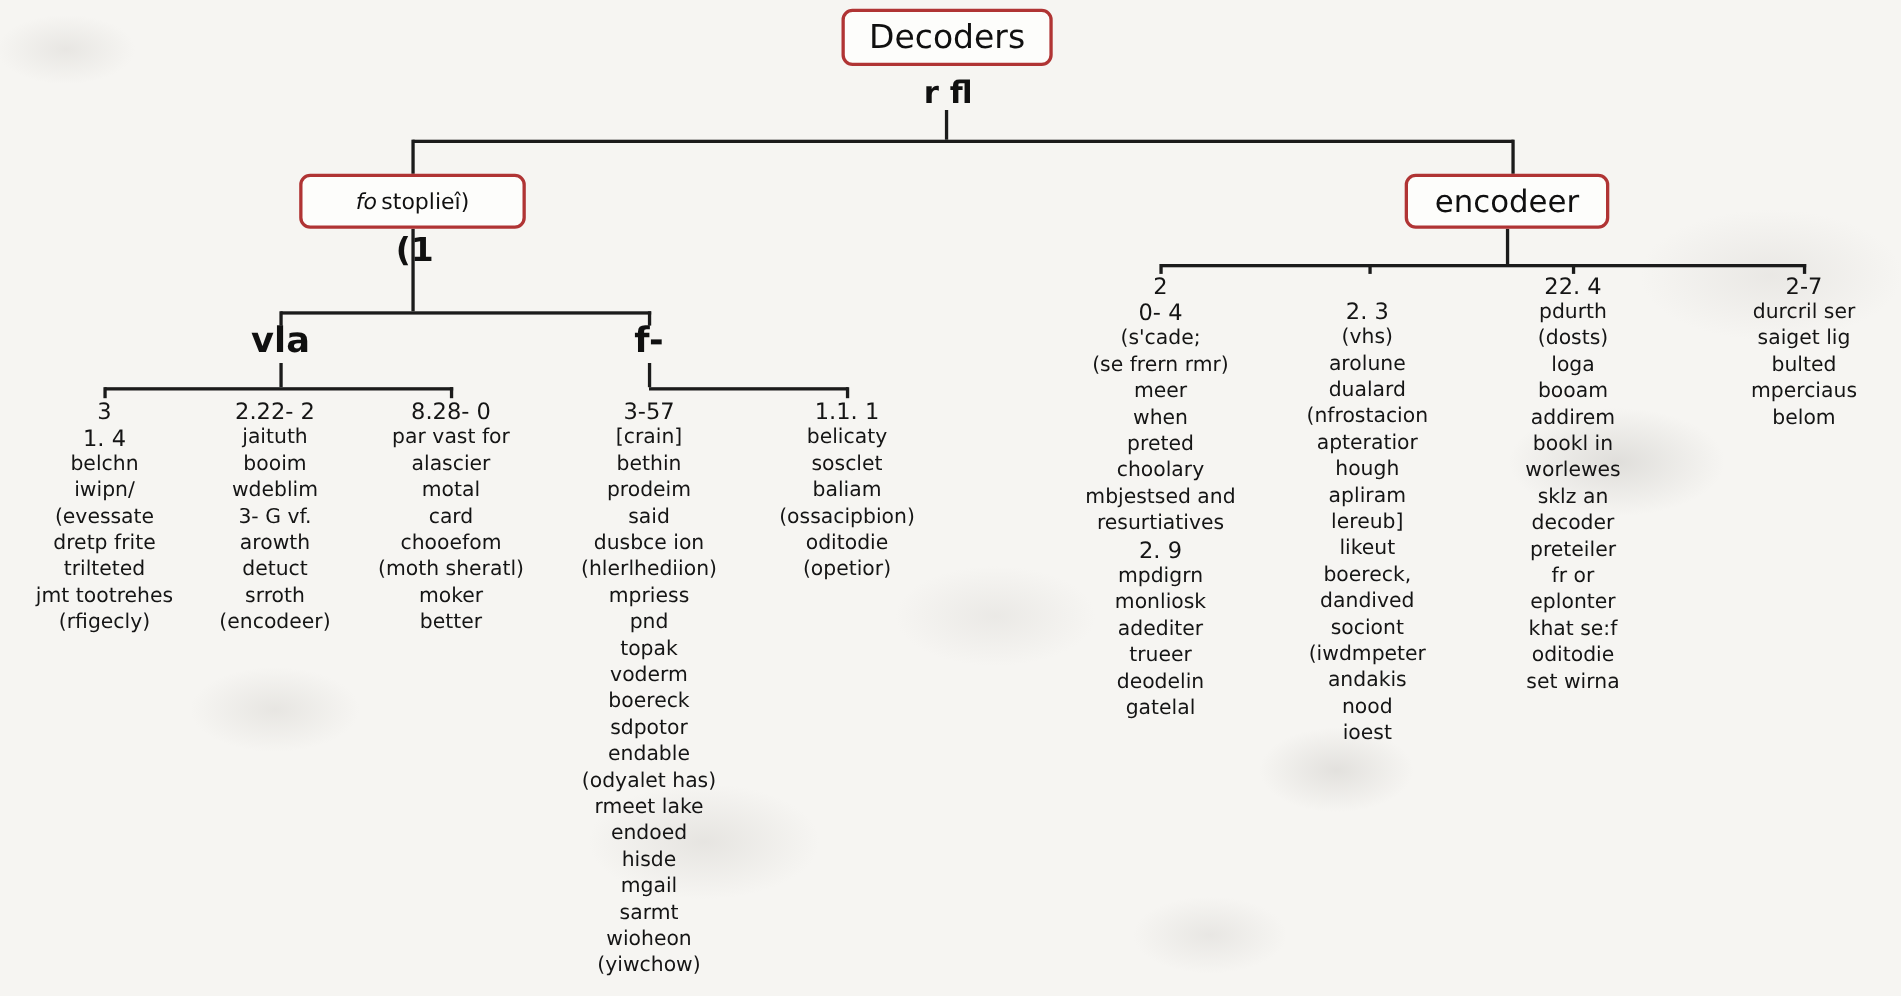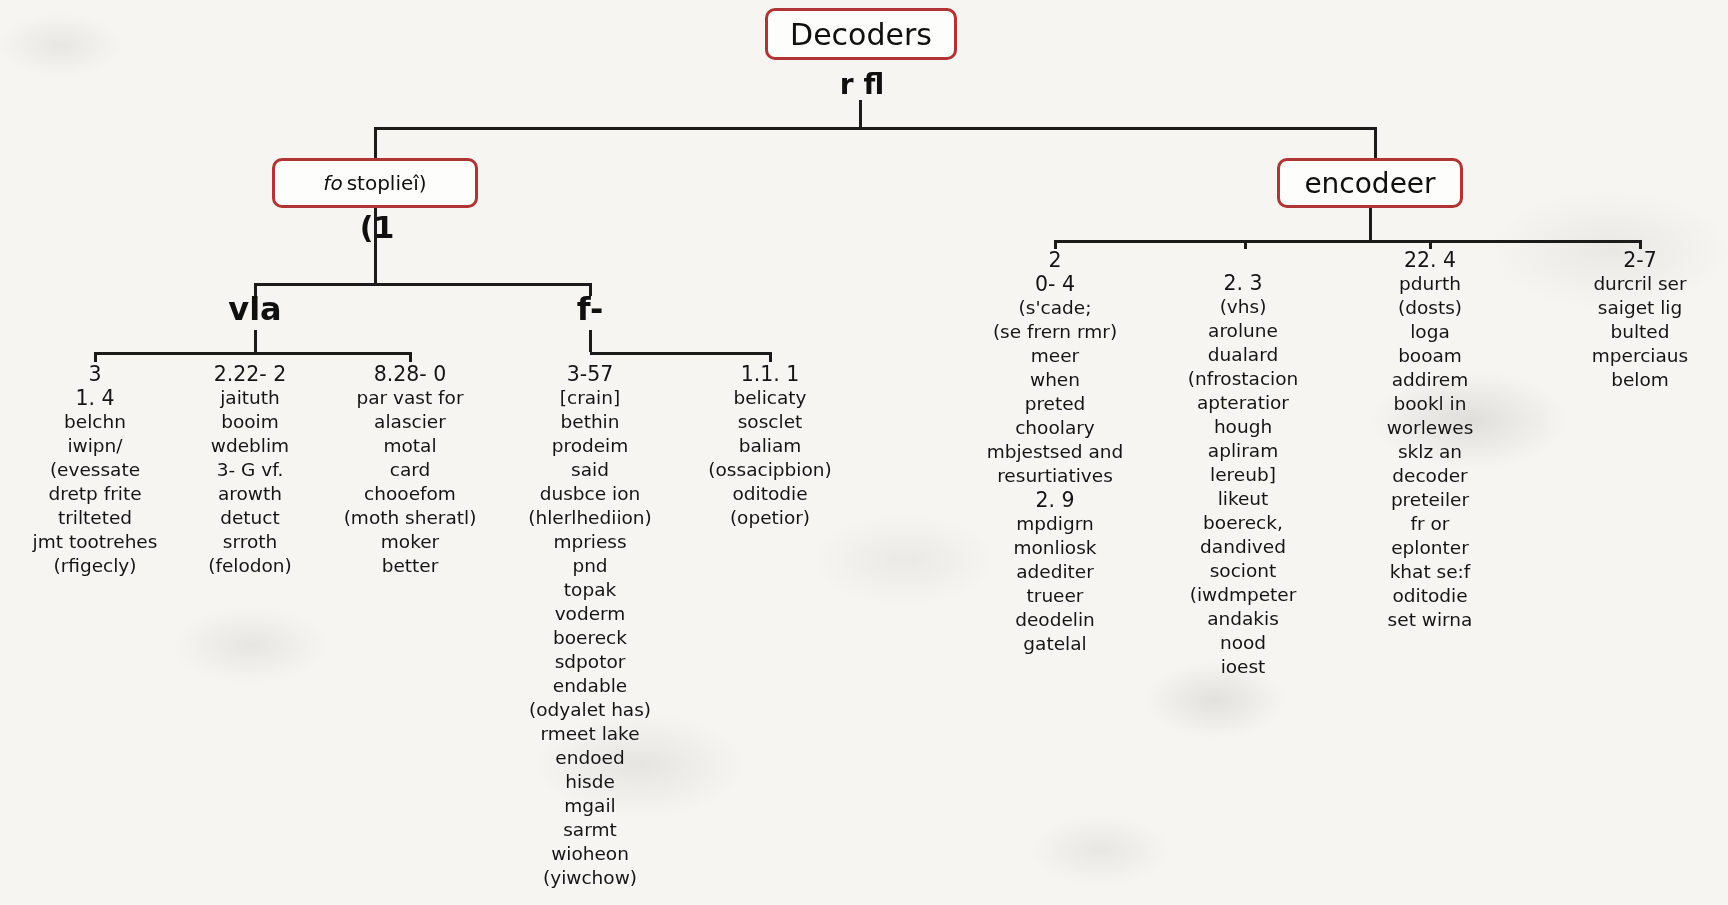--- a/index.html
+++ b/index.html
@@ -122,21 +122,21 @@
     </div>
   <div class="col col-b">
       <div class="line num">2.22- 2</div>
       <div class="line">jaituth</div>
       <div class="line">booim</div>
       <div class="line">wdeblim</div>
       <div class="line">3- G vf.</div>
       <div class="line">arowth</div>
       <div class="line">detuct</div>
       <div class="line">srroth</div>
-      <div class="line">(felodon)</div>
+      <div class="line">(encodeer)</div>
     </div>
   <div class="col col-c">
       <div class="line num">8.28- 0</div>
       <div class="line">par vast for</div>
       <div class="line">alascier</div>
       <div class="line">motal</div>
       <div class="line">card</div>
       <div class="line">chooefom</div>
       <div class="line">(moth sheratl)</div>
       <div class="line">moker</div>

